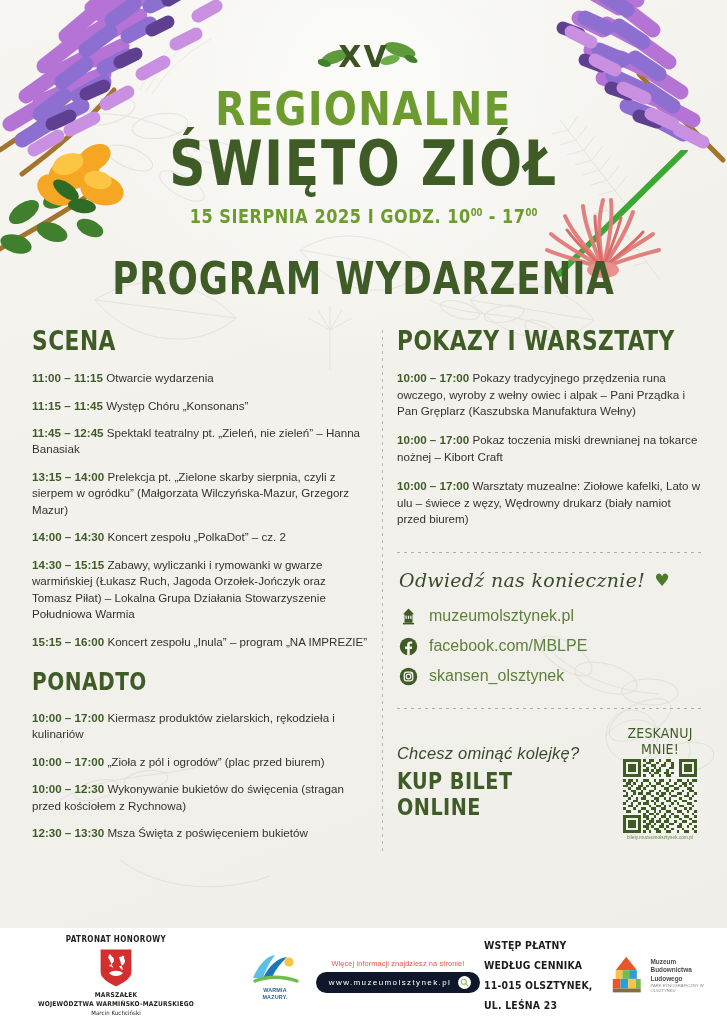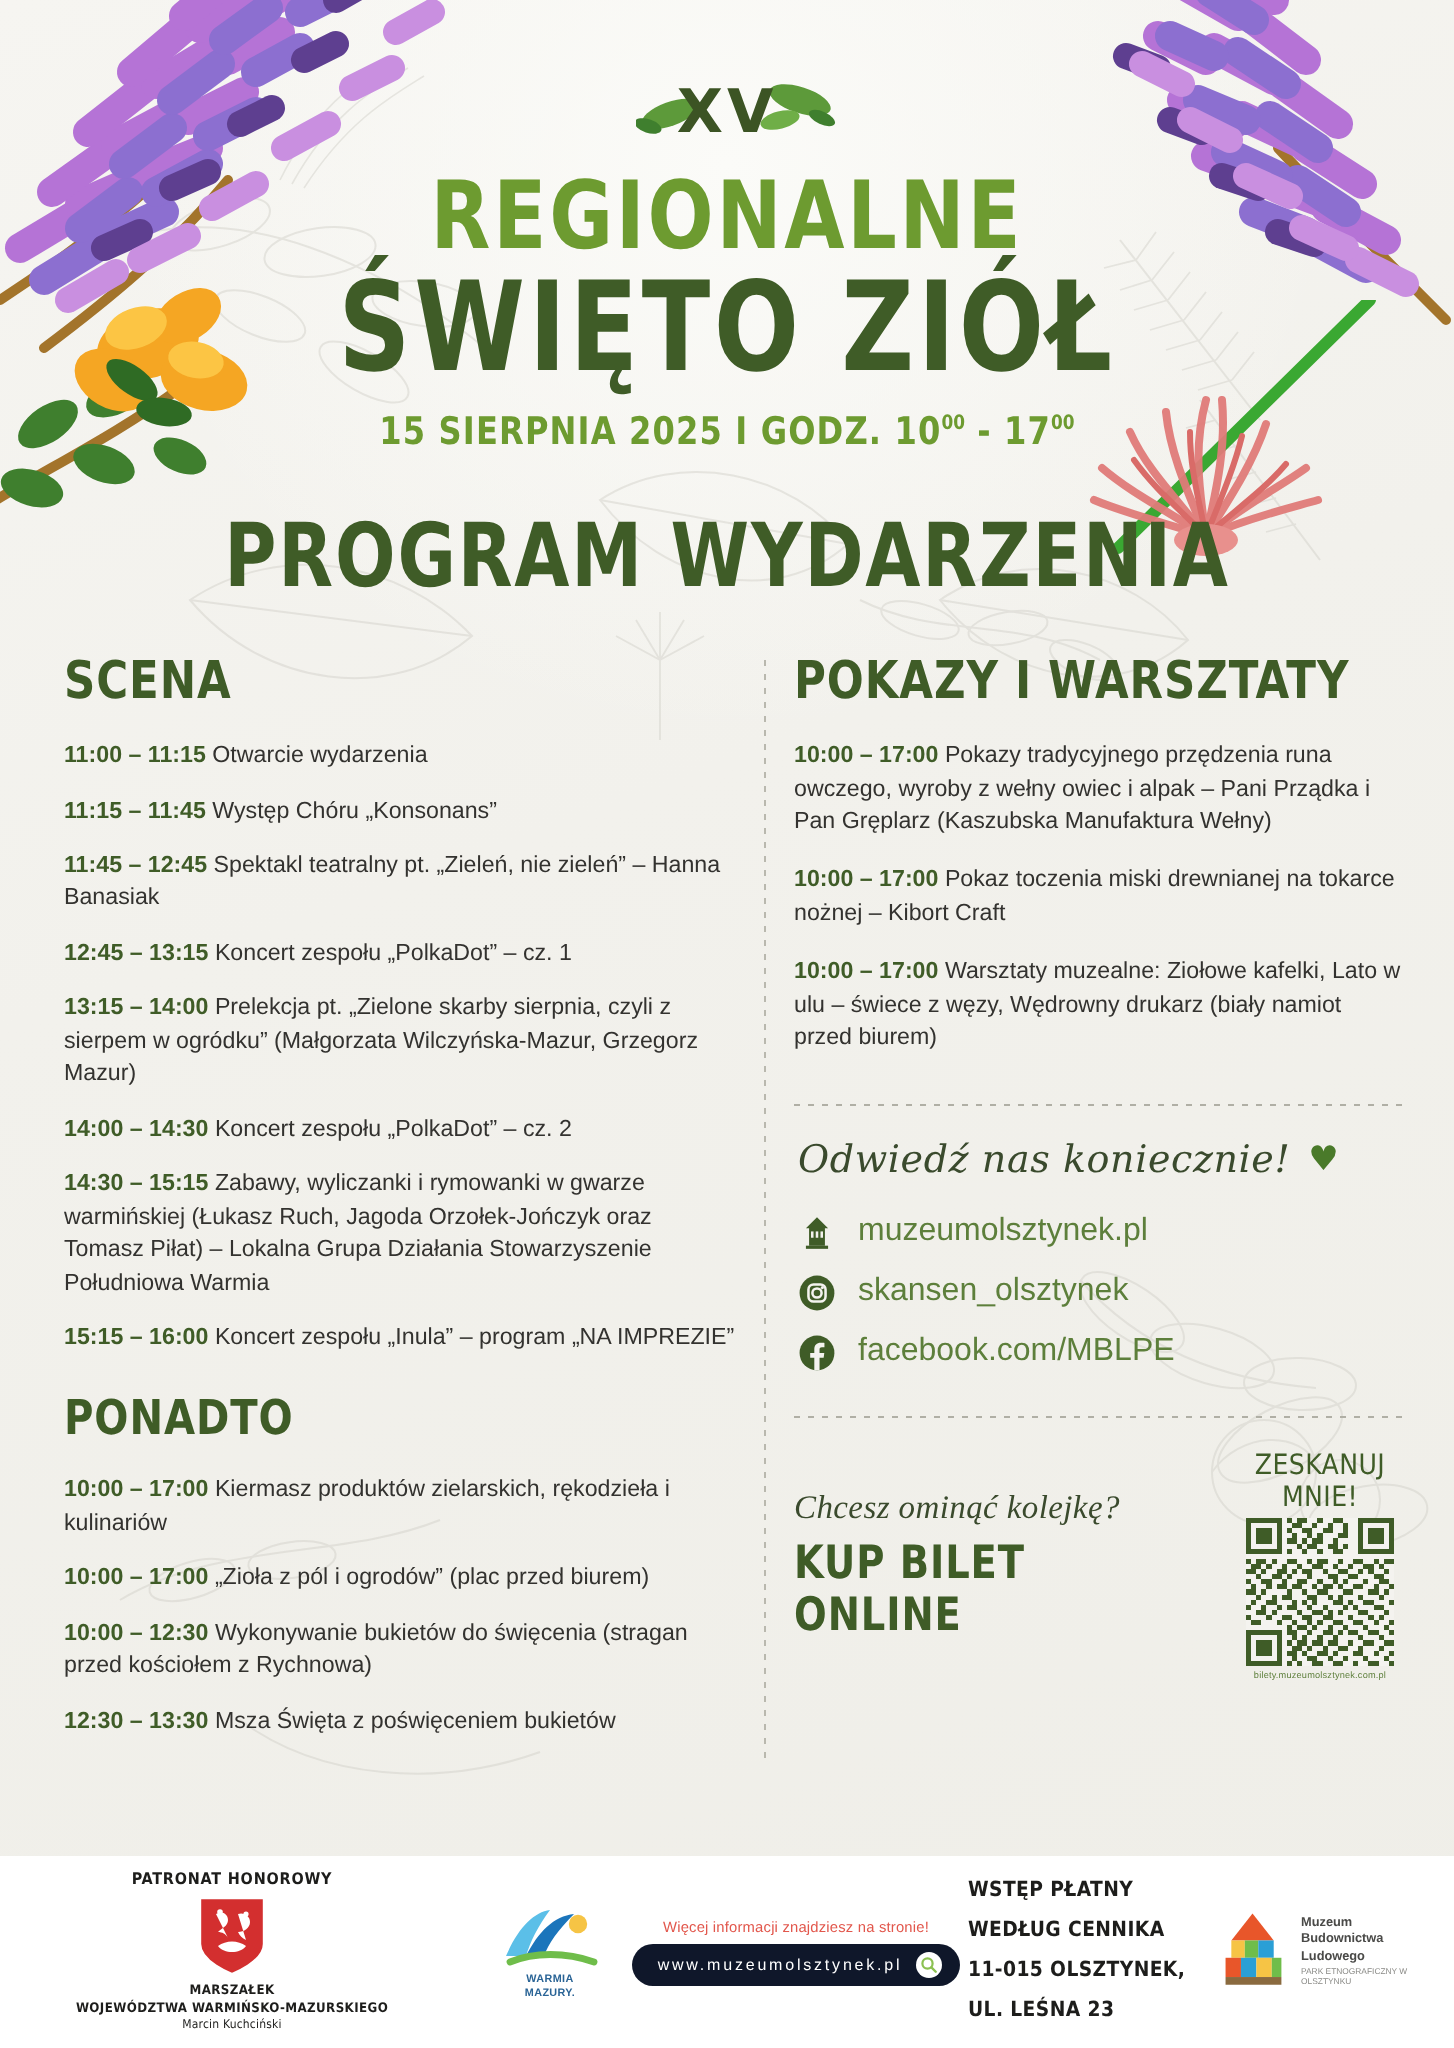--- a/index.html
+++ b/index.html
@@ -116,21 +116,21 @@
   }
   .heart{color:#4a7a2a;font-size:17px;}
   .social{display:flex;align-items:center;gap:11px;margin:0 0 11px 2px;}
   .social .sname{font-size:16px;color:#5d7f3b;}
   .sicon{width:19px;height:19px;flex:0 0 19px;display:block;}
 
   
   .ticket{display:flex;align-items:center;gap:14px;margin-top:4px;}
   .ticket-texts{flex:1 1 auto;}
   .ticket-script{
-    font-family:Liberation Serif, serif;font-style:italic;
+    font-family:Liberation Sans, sans-serif;font-style:italic;
     font-size:16.5px;color:#3a4a2d;margin-bottom:5px;letter-spacing:.2px;
   }
   .ticket-cta{
     font-family:"DejaVu Sans Condensed","DejaVu Sans", sans-serif;
     font-weight:bold;font-size:23px;color:#3f5c27;letter-spacing:.5px;
     transform:scaleX(.93);transform-origin:left center;
   }
   .qr-wrap{width:82px;flex:0 0 82px;text-align:center;}
   .qr-title{
     font-family:"DejaVu Sans Condensed","DejaVu Sans", sans-serif;
@@ -450,21 +450,20 @@
   </div>
 
   <div class="columns">
 
     <div class="col-left">
       <div class="sec-title">SCENA</div>
       <div>
         <div class="item"><span class="time">11:00 – 11:15</span> <span class="desc">Otwarcie wydarzenia</span></div>
         <div class="item"><span class="time">11:15 – 11:45</span> <span class="desc">Występ Chóru „Konsonans”</span></div>
         <div class="item"><span class="time">11:45 – 12:45</span> <span class="desc">Spektakl teatralny pt. „Zieleń, nie zieleń” – Hanna Banasiak</span></div>
-        <div class="item"><span class="time">12:45 – 13:15</span> <span class="desc">Koncert zespołu „PolkaDot” – cz. 1</span></div>
         <div class="item"><span class="time">13:15 – 14:00</span> <span class="desc">Prelekcja pt. „Zielone skarby sierpnia, czyli z sierpem w ogródku” (Małgorzata Wilczyńska-Mazur, Grzegorz Mazur)</span></div>
         <div class="item"><span class="time">14:00 – 14:30</span> <span class="desc">Koncert zespołu „PolkaDot” – cz. 2</span></div>
         <div class="item"><span class="time">14:30 – 15:15</span> <span class="desc">Zabawy, wyliczanki i rymowanki w gwarze warmińskiej (Łukasz Ruch, Jagoda Orzołek-Jończyk oraz Tomasz Piłat) – Lokalna Grupa Działania Stowarzyszenie Południowa Warmia</span></div>
         <div class="item"><span class="time">15:15 – 16:00</span> <span class="desc">Koncert zespołu „Inula” – program „NA IMPREZIE”</span></div>
       </div>
 
       <div class="sec-title small" style="margin-top:18px;">PONADTO</div>
       <div>
         <div class="item"><span class="time">10:00 – 17:00</span> <span class="desc">Kiermasz produktów zielarskich, rękodzieła i kulinariów</span></div>
         <div class="item"><span class="time">10:00 – 17:00</span> <span class="desc">„Zioła z pól i ogrodów” (plac przed biurem)</span></div>
@@ -497,33 +496,33 @@
           <rect x="11.2" y="11" width="1.6" height="4" fill="#f2f1ec"></rect>
           <rect x="14.2" y="11" width="1.6" height="4" fill="#f2f1ec"></rect>
           <rect x="5" y="20" width="14" height="2" fill="#3f5c27"></rect>
         </svg>
         <span class="sname">muzeumolsztynek.pl</span>
       </div>
 
       <div class="social">
         <svg class="sicon" viewBox="0 0 24 24">
           <circle cx="12" cy="12" r="11" fill="#3f5c27"></circle>
+          <path d="M13.6 23v-8h2.6l.4-3h-3V9.9c0-.9.2-1.5 1.5-1.5H16.7V5.7C16.4 5.66 15.4 5.6 14.3 5.6c-2.4 0-4 1.45-4 4.1V12H7.7v3h2.6v8z" fill="#f4f3ef"></path>
+        </svg>
+        <span class="sname">facebook.com/MBLPE</span>
+      </div>
+
+      <div class="social">
+        <svg class="sicon" viewBox="0 0 24 24">
+          <circle cx="12" cy="12" r="11" fill="#3f5c27"></circle>
           <rect x="6.6" y="6.6" width="10.8" height="10.8" rx="3.2" fill="none" stroke="#f4f3ef" stroke-width="1.6"></rect>
           <circle cx="12" cy="12" r="2.9" fill="none" stroke="#f4f3ef" stroke-width="1.6"></circle>
           <circle cx="15.4" cy="8.6" r="1" fill="#f4f3ef"></circle>
         </svg>
         <span class="sname">skansen_olsztynek</span>
-      </div>
-
-      <div class="social">
-        <svg class="sicon" viewBox="0 0 24 24">
-          <circle cx="12" cy="12" r="11" fill="#3f5c27"></circle>
-          <path d="M13.6 23v-8h2.6l.4-3h-3V9.9c0-.9.2-1.5 1.5-1.5H16.7V5.7C16.4 5.66 15.4 5.6 14.3 5.6c-2.4 0-4 1.45-4 4.1V12H7.7v3h2.6v8z" fill="#f4f3ef"></path>
-        </svg>
-        <span class="sname">facebook.com/MBLPE</span>
       </div>
 
       <div class="dotrule" style="margin-top:22px;"></div>
 
       <div class="ticket">
         <div class="ticket-texts">
           <div class="ticket-script">Chcesz ominąć kolejkę?</div>
           <div class="ticket-cta">KUP BILET ONLINE</div>
         </div>
         <div class="qr-wrap">

